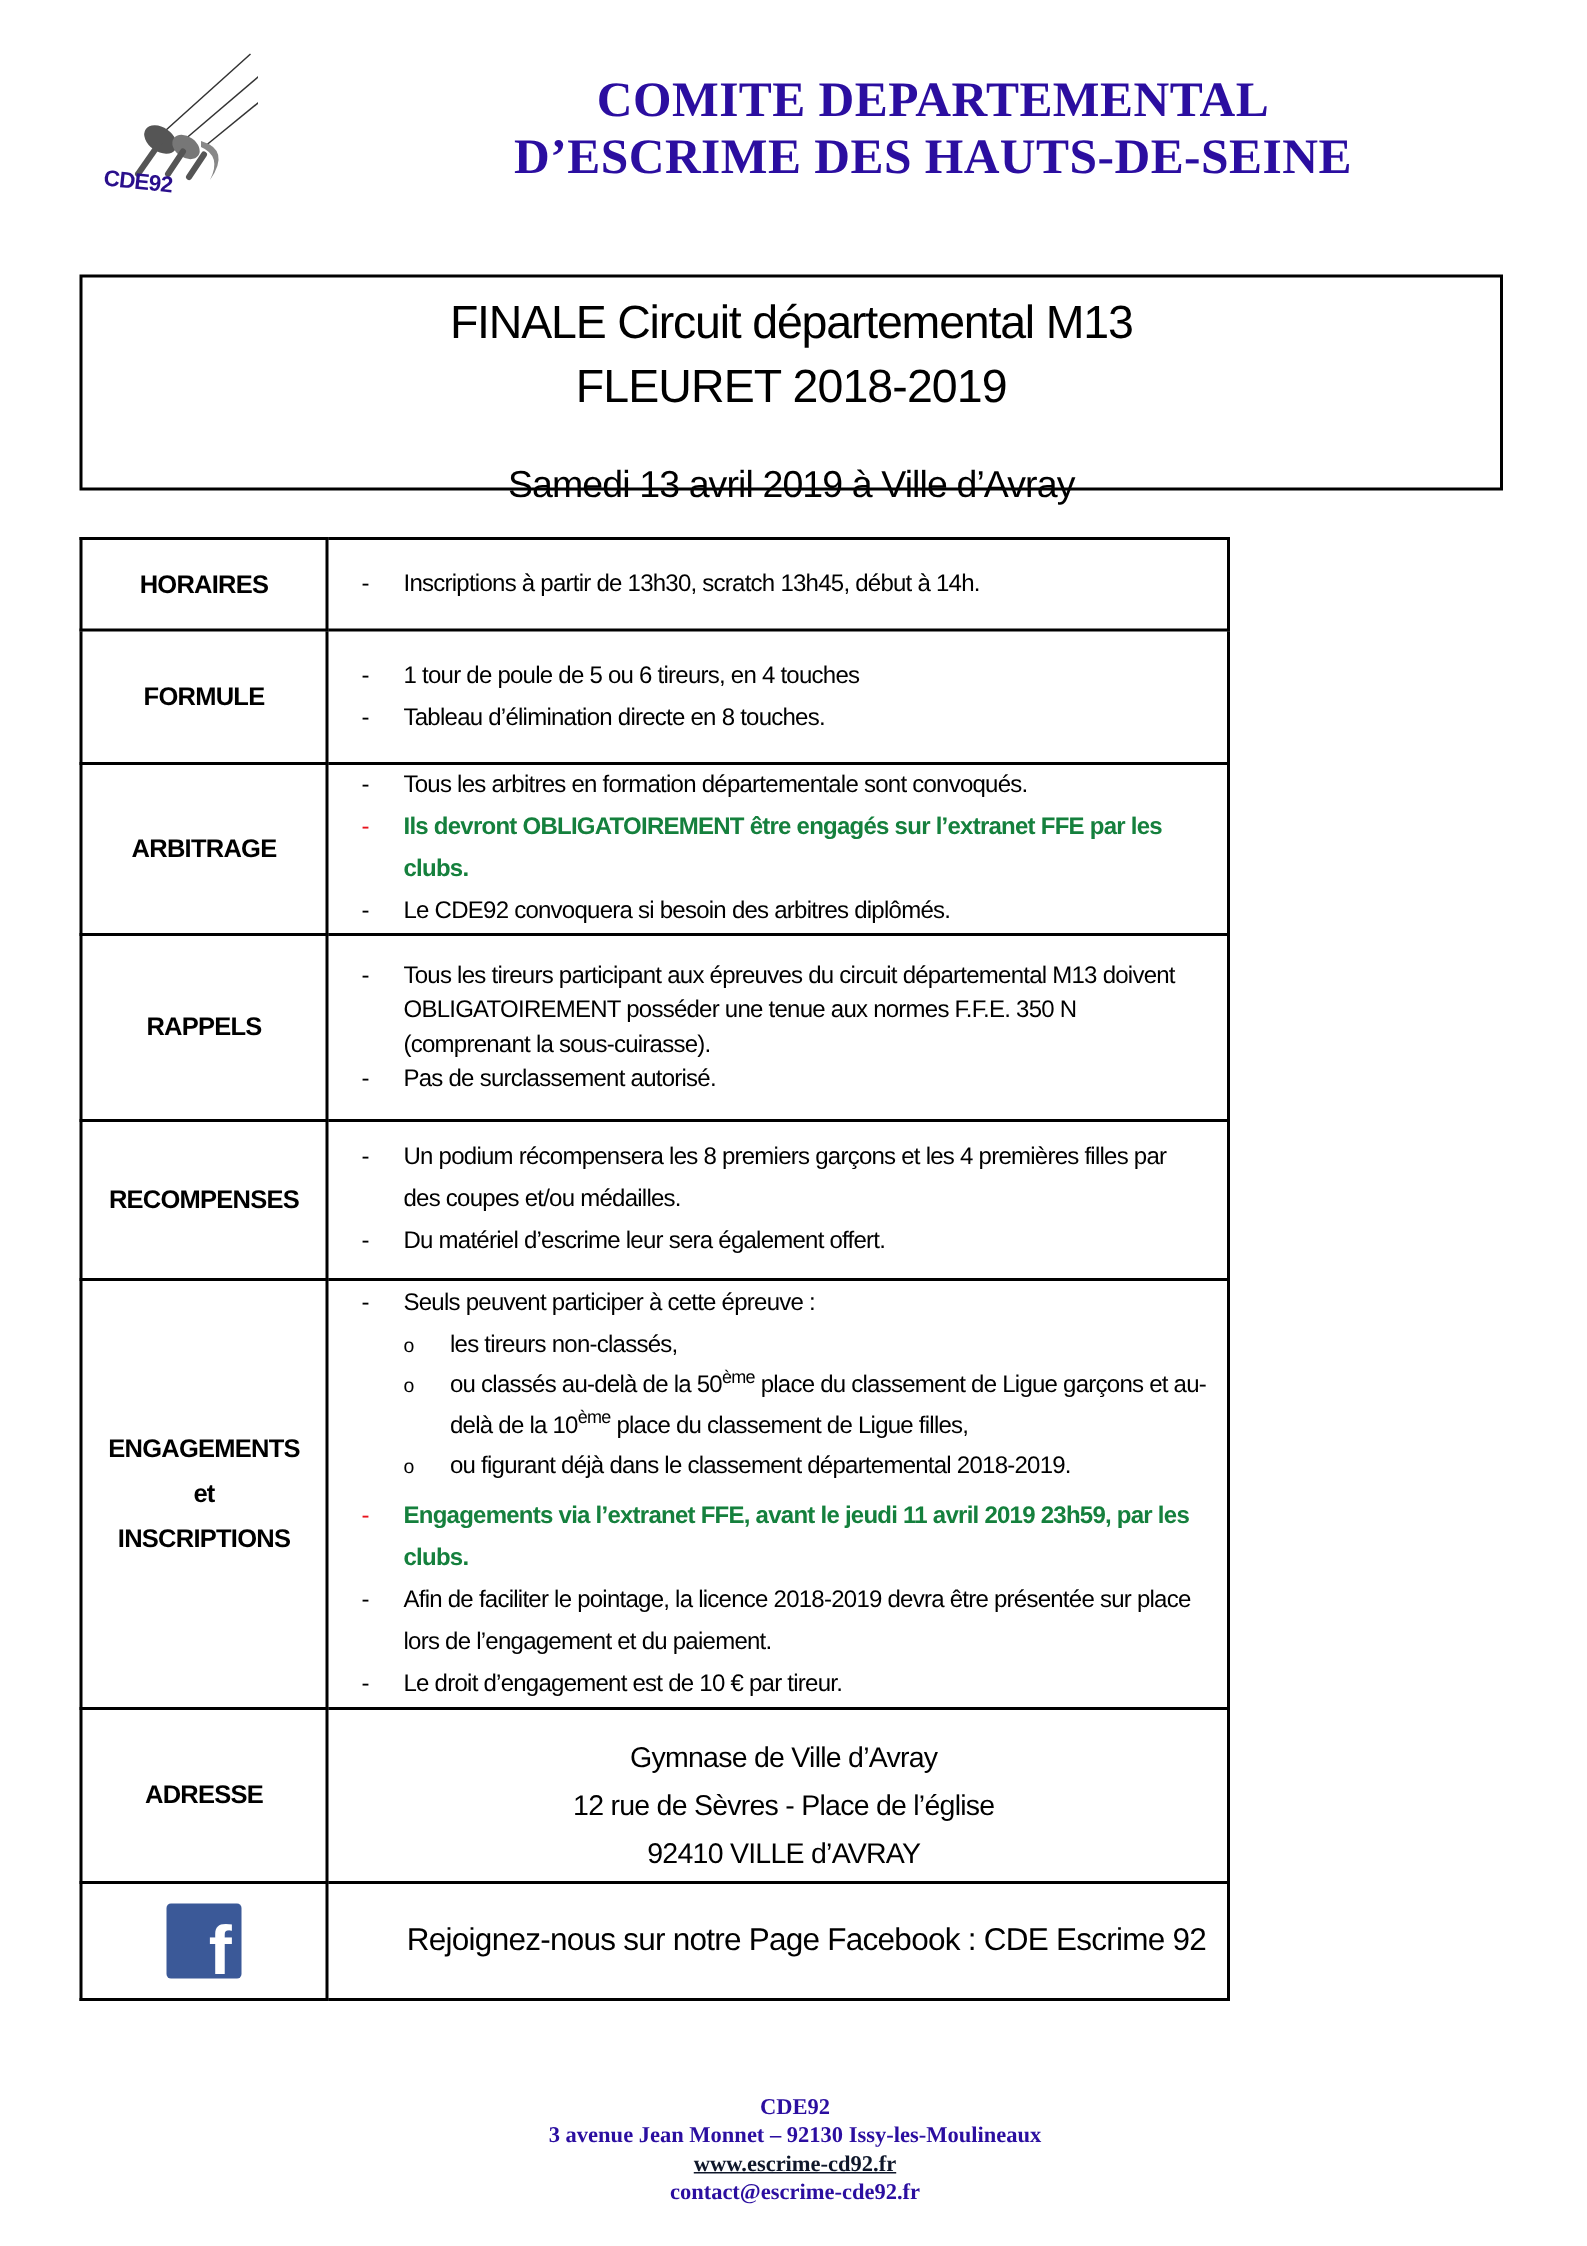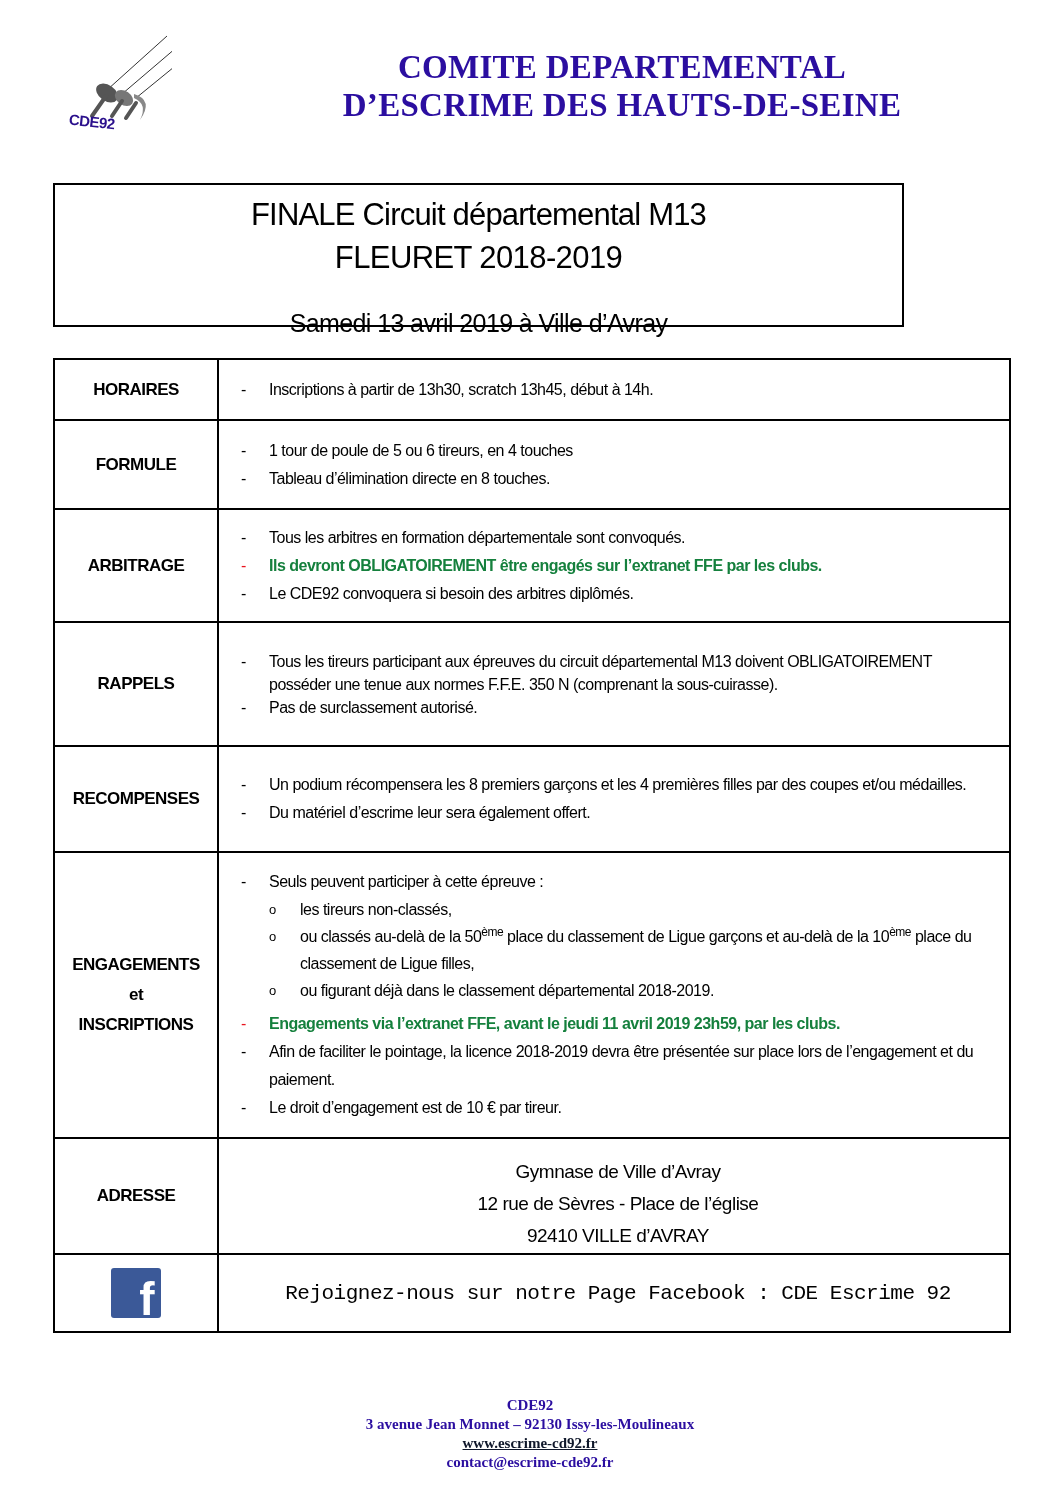--- a/index.html
+++ b/index.html
@@ -11,47 +11,47 @@
     .logo-text {
       position: absolute; left: 69px; top: 113px; font-family: "Liberation Sans", sans-serif;
       font-weight: bold; font-size: 15px; color: #2a0f8c; transform: rotate(6deg); letter-spacing: -0.5px;
     }
     .org-title {
       position: absolute; left: 302px; top: 48px; width: 640px; text-align: center;
       font-family: "Liberation Serif", "DejaVu Serif", serif; font-weight: bold;
       font-size: 33px; line-height: 38px; color: #2b0ea0; letter-spacing: 0.3px;
     }
     .event-box {
-      position: absolute; left: 53px; top: 183px; width: 851px; height: 144px;
+      position: absolute; left: 53px; top: 183px; width: 949px; height: 144px;
       border: 2px solid #000; box-sizing: border-box; text-align: center;
       font-family: "Liberation Sans Narrow", "Liberation Sans", sans-serif;
     }
     .event-line1 { font-size: 31px; margin-top: 10px; line-height: 40px; letter-spacing: -0.8px; }
     .event-line2 { font-size: 31px; line-height: 46px; letter-spacing: -0.6px; }
     .event-line3 { font-size: 25px; line-height: 36px; letter-spacing: -0.6px; margin-top: 24px; }
 
     table.info {
-      position: absolute; left: 53px; top: 358px; width: 958px;
+      position: absolute; left: 53px; top: 358px; width: 767px;
       border-collapse: collapse; font-size: 16px; letter-spacing: -0.5px;
     }
     table.info td { border: 2px solid #000; vertical-align: middle; }
     td.label { width: 160px; text-align: center; font-weight: bold; font-size: 17px; line-height: 30px; }
     td.content { padding: 0 14px 0 22px; }
     .items { margin: 0; padding: 0; list-style: none; }
     .items li { position: relative; padding-left: 28px; line-height: 23px; }
     .items li .dash { position: absolute; left: 0; top: 0; }
     .items li.spaced { line-height: 28px; }
     .red { color: #15803d; font-weight: bold; }
     .bold { font-weight: normal; margin-top: 16px; }
     .sub { margin: 0; padding: 0; list-style: none; }
     .sub li { position: relative; padding-left: 87px; line-height: 27px; }
     .sub li .circ { position: absolute; left: 56px; top: 0; font-size: 13px; }
     sup { font-size: 12px; line-height: 0; }
     .addr { text-align: center; font-size: 19px; line-height: 32px; }
-    .fb-text { text-align: center; font-size: 21px; font-family: Liberation Mono, monospace; }
+    .fb-text { text-align: right; font-size: 21px; }
     .fb-icon {
       display: inline-block; width: 50px; height: 50px; background: #3b5998; border-radius: 3px;
       position: relative; vertical-align: middle;
     }
     .fb-icon span {
       position: absolute; right: 7px; bottom: -4px; color: #fff; font-weight: bold;
       font-size: 46px; font-family: "Liberation Sans", sans-serif; line-height: 46px;
     }
     .footer {
       position: absolute; left: 300px; top: 1396px; width: 460px; text-align: center;

